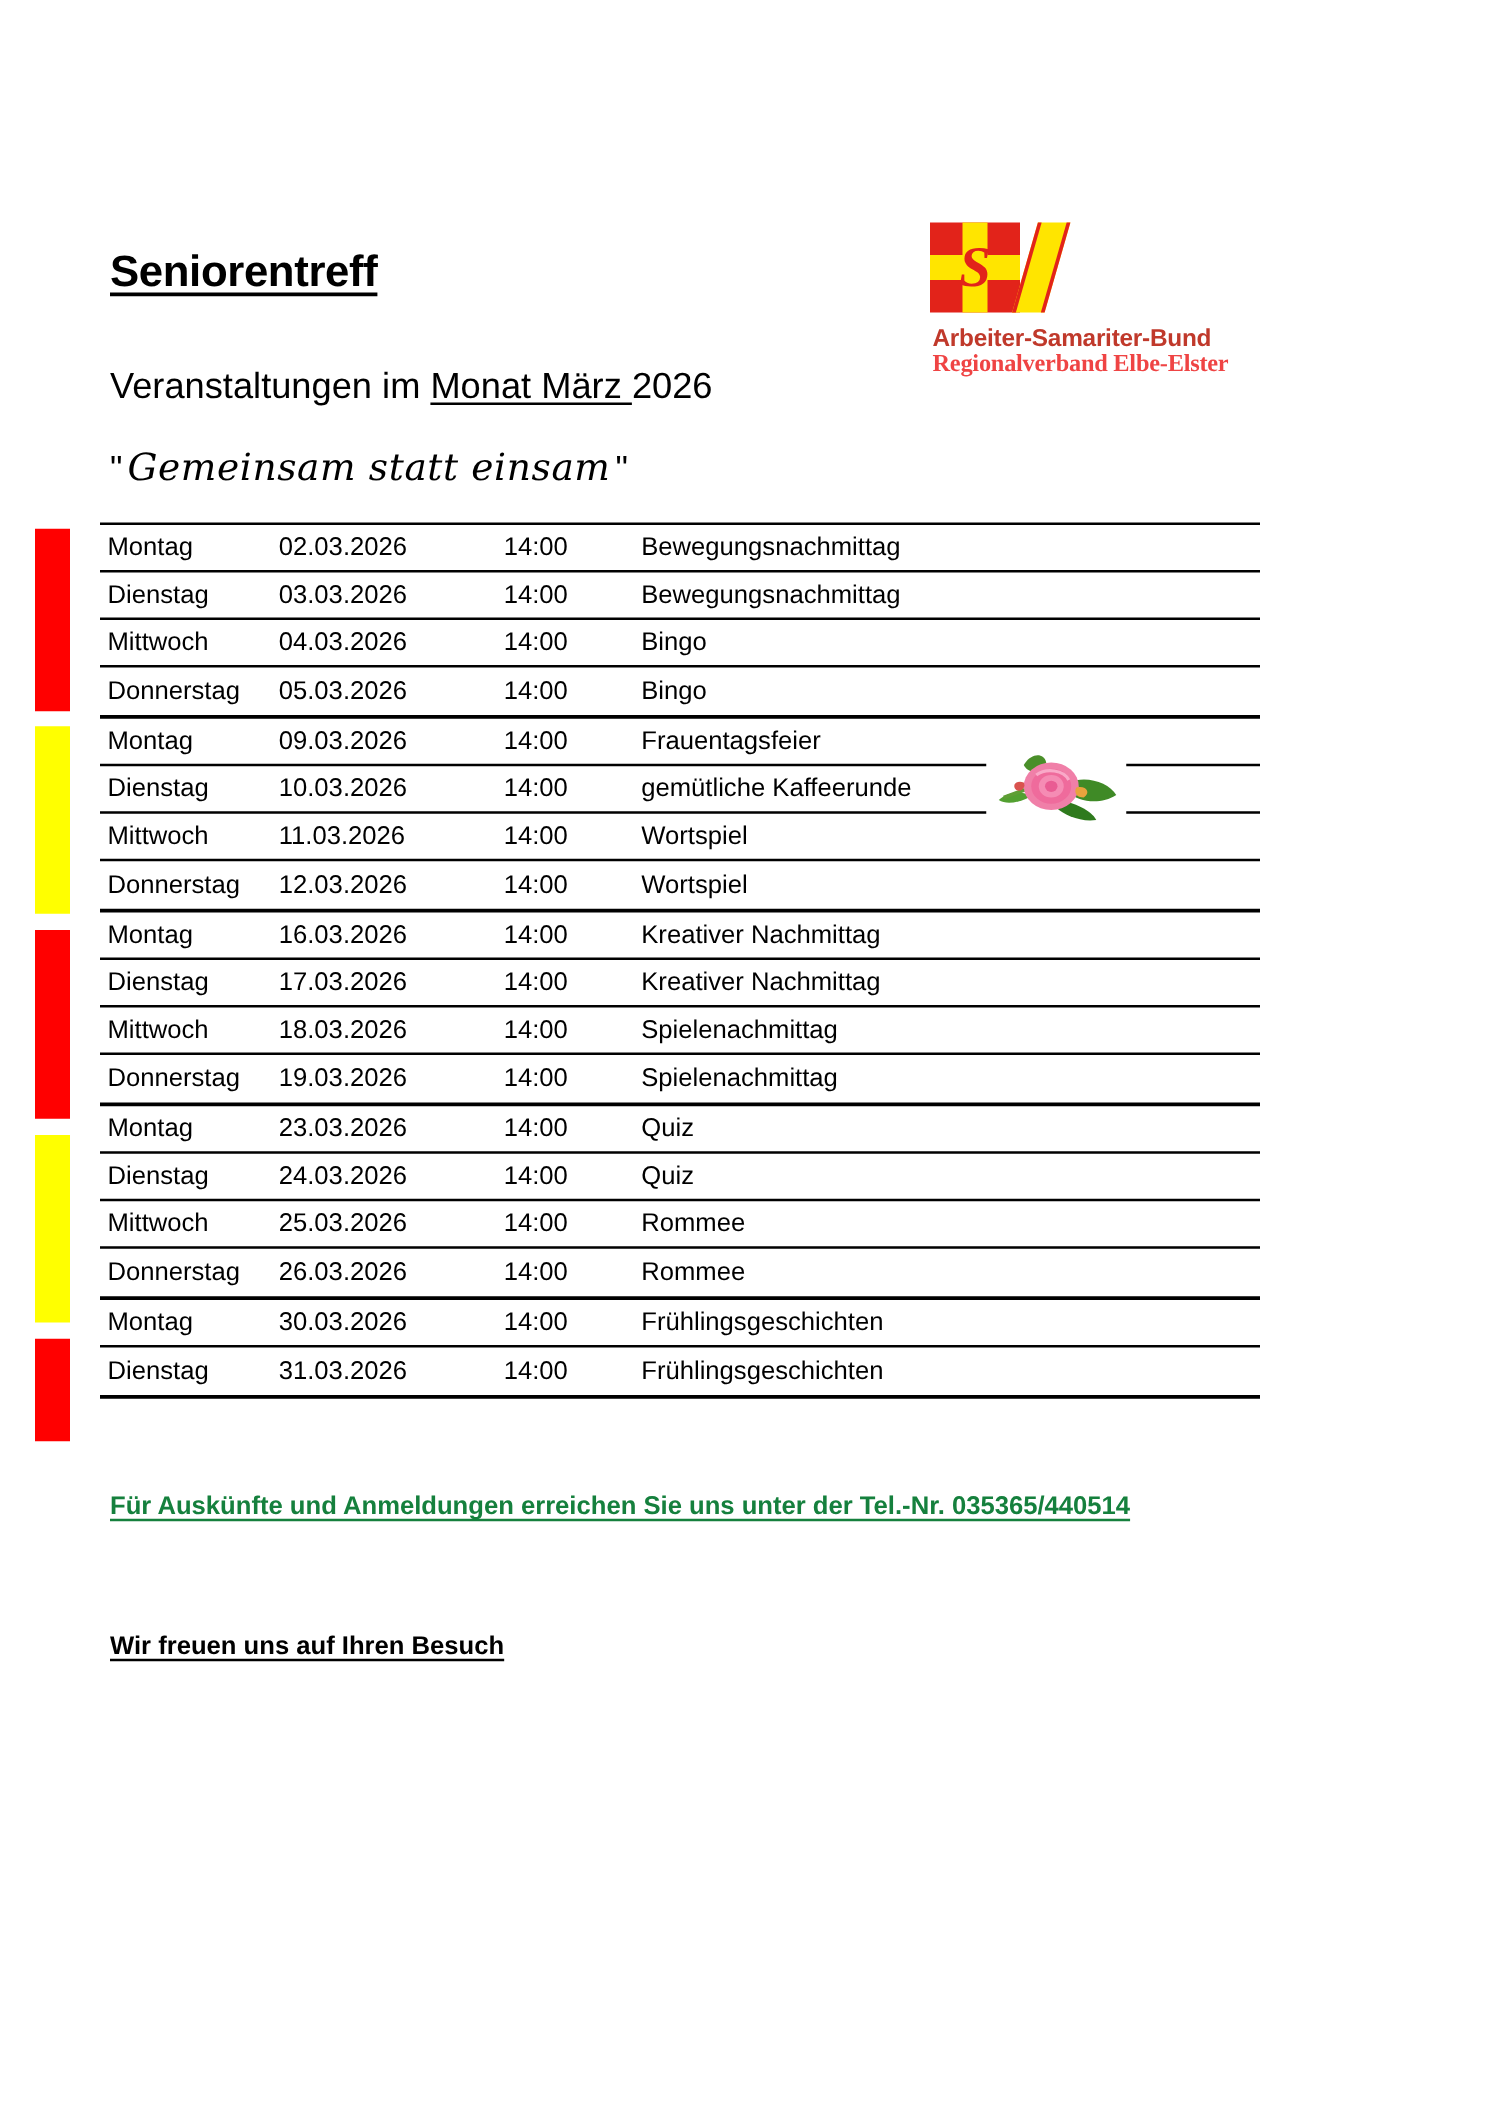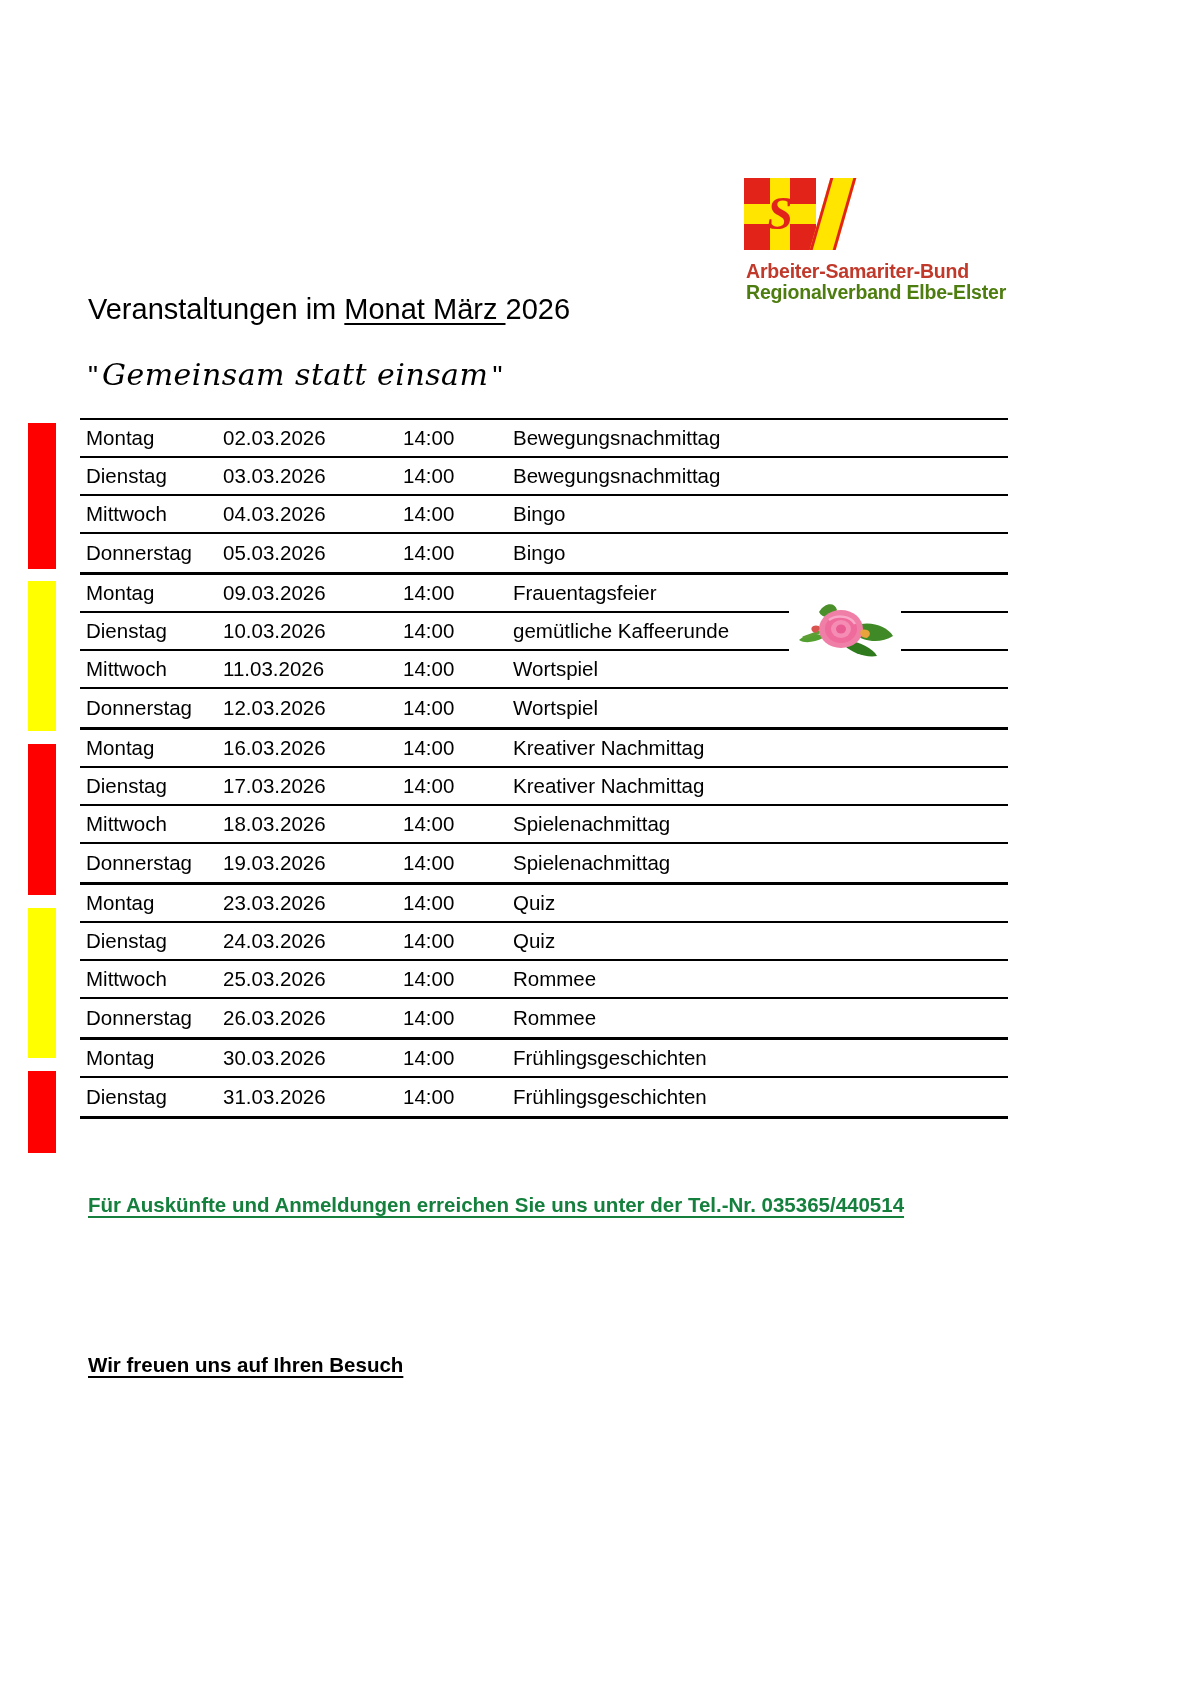--- a/index.html
+++ b/index.html
@@ -224,35 +224,36 @@
     text-decoration: underline;
     text-underline-offset: 4px;
     text-decoration-thickness: 2px;
   }
 </style>
 </head>
 <body>
 
 <div class="page">
 
+  <div class="title">Seniorentreff</div>
 
   <div class="subtitle"><span>Veranstaltungen im </span><span class="u">Monat März </span><span>2026</span></div>
 
   <div class="motto"><span>"</span><span class="script">Gemeinsam statt einsam</span><span>"</span></div>
 
   <div class="logo">
     <div class="logo-mark">
       <div class="logo-cross-box" style="background: rgb(226, 35, 26);"></div>
       <div class="logo-cross-v" style="background: rgb(255, 229, 0);"></div>
       <div class="logo-cross-h" style="background: rgb(255, 229, 0);"></div>
       <div class="logo-s" style="color: rgb(226, 35, 26);">S</div>
       <div class="logo-slash" style="background: rgb(255, 229, 0); border-left-color: rgb(226, 35, 26); border-right-color: rgb(226, 35, 26);"></div>
     </div>
     <div class="logo-line1" style="color: rgb(192, 57, 43);">Arbeiter-Samariter-Bund</div>
-    <div class="logo-line2" style="color: #4d7c0f;">Regionalverband Elbe-Elster</div>
+    <div class="logo-line2" style="color: #ef4444; font-family: Liberation Serif, serif;">Regionalverband Elbe-Elster</div>
   </div>
 
   <div id="sidebars">
       <div class="sidebar-block" style="top: 423px; height: 146px; background: rgb(255, 0, 0);"></div>
       <div class="sidebar-block" style="top: 581px; height: 150px; background: rgb(255, 255, 0);"></div>
       <div class="sidebar-block" style="top: 744px; height: 151px; background: rgb(255, 0, 0);"></div>
       <div class="sidebar-block" style="top: 908px; height: 150px; background: rgb(255, 255, 0);"></div>
       <div class="sidebar-block" style="top: 1071px; height: 82px; background: rgb(255, 0, 0);"></div>
     </div>
 
@@ -392,15 +393,15 @@
       <ellipse cx="52" cy="33" rx="10" ry="9" fill="#f58cb4"></ellipse>
       <ellipse cx="52" cy="33" rx="5" ry="4.5" fill="#e95c93"></ellipse>
       <path d="M40 24 C 48 18, 62 20, 66 28" stroke="#f9a9c8" stroke-width="2.5" fill="none"></path>
 
       <path d="M30 30 C 24 28, 20 32, 24 36 C 28 38, 32 34, 30 30 Z" fill="#d9534f"></path>
       <path d="M72 34 C 80 32, 84 38, 78 42 C 72 42, 70 38, 72 34 Z" fill="#e8a33d"></path>
     </svg>
   </div>
 
   <div class="footer-line f-contact" style="color: #15803d;">Für Auskünfte und Anmeldungen erreichen Sie uns unter der Tel.-Nr.  035365/440514</div>
-  <div class="footer-line f-welcome" style="color: rgb(0, 0, 0); margin-top: 48px;">Wir freuen uns auf Ihren Besuch</div>
+  <div class="footer-line f-welcome" style="color: rgb(0, 0, 0);">Wir freuen uns auf Ihren Besuch</div>
 
 </div>
 
 </body></html>

